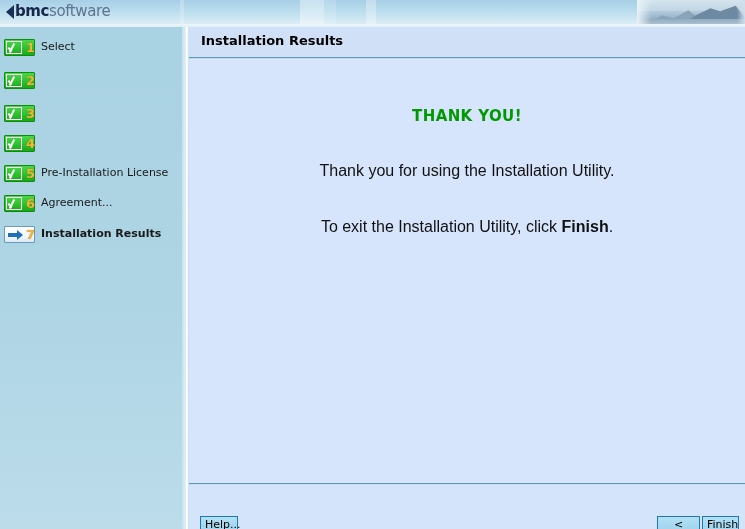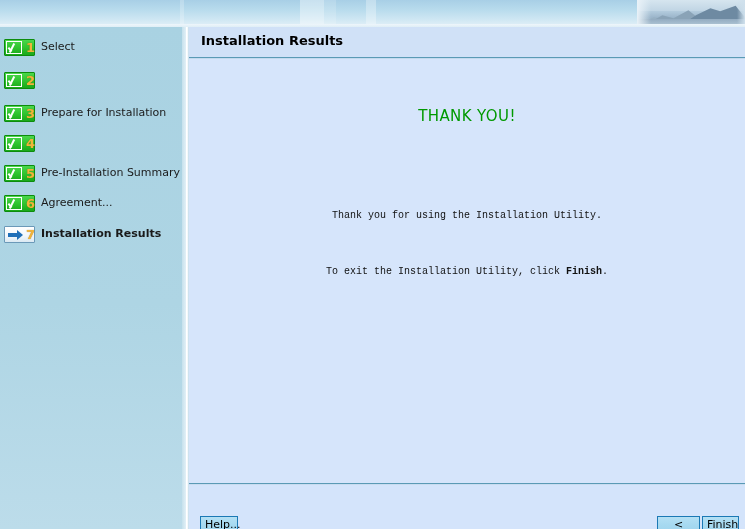--- a/index.html
+++ b/index.html
@@ -283,33 +283,32 @@
     left: 0; top: 32px;
     width: 556px; height: 424px;
     background: #d6e5fb;
   }
   .thank-you {
     position: absolute;
     left: 0; top: 48px;
     width: 556px;
     text-align: center;
     font-size: 15px;
-    font-weight: normal;
+    font-weight: bold;
     color: #009900;
     letter-spacing: 0.4px;
     font-family: "DejaVu Sans", "Liberation Sans", sans-serif;
   }
   .body-line {
     position: absolute;
     width: 556px;
     text-align: center;
-    font-size: 10px;
+    font-size: 16px;
     color: #111111;
-    font-family: Liberation Mono, monospace;
-    margin-top: 48px;
+    font-family: Liberation Sans, sans-serif;
   }
   .body-line1 { top: 103px; }
   .body-line2 { top: 159px; text-align: center; }
   .body-line b { font-weight: bold; }
 
   .footer-rule {
     position: absolute;
     left: 0; top: 456px;
     width: 556px; height: 1px;
     background: #5a9ab5;
@@ -363,20 +362,25 @@
     <div class="banner-photo">
       <div class="photo-sky"></div>
       <div class="mtn mtn-c"></div>
       <div class="mtn mtn-a"></div>
       <div class="mtn mtn-b"></div>
       <div class="photo-fg"></div>
       <div class="photo-left-light"></div>
       <div class="photo-right-edge"></div>
     </div>
 
+    <div class="logo">
+      <span class="logo-chevron"></span>
+      <span class="logo-bmc">bmc</span>
+      <span class="logo-software">software</span>
+    </div>
     <div class="banner-under"></div>
   </div>
 
   <div class="sidebar">
     <div class="steps">
 
       <div class="step" style="margin-top:11px;">
         <span class="step-icon-wrap">
           <span class="icon-done">
               <span class="icon-done-inner"></span>
@@ -398,42 +402,41 @@
       </div>
 
       <div class="step two-line" style="margin-top:8px;">
         <span class="step-icon-wrap">
           <span class="icon-done">
               <span class="icon-done-inner"></span>
               <span class="check"></span>
             </span>
           <span class="icon-num">3</span>
         </span>
-        <span class="step-label">Prepare for Installation</span>
       </div>
 
       <div class="step two-line" style="margin-top:2px;">
         <span class="step-icon-wrap">
           <span class="icon-done">
               <span class="icon-done-inner"></span>
               <span class="check"></span>
             </span>
           <span class="icon-num">4</span>
         </span>
       </div>
 
       <div class="step two-line" style="margin-top:2px;">
         <span class="step-icon-wrap">
           <span class="icon-done">
               <span class="icon-done-inner"></span>
               <span class="check"></span>
             </span>
           <span class="icon-num">5</span>
         </span>
-        <span class="step-label">Pre-Installation Summary</span>
+        <span class="step-label">Pre-Installation License</span>
       </div>
 
       <div class="step" style="margin-top:2px;">
         <span class="step-icon-wrap">
           <span class="icon-done">
               <span class="icon-done-inner"></span>
               <span class="check"></span>
             </span>
           <span class="icon-num">6</span>
         </span>

